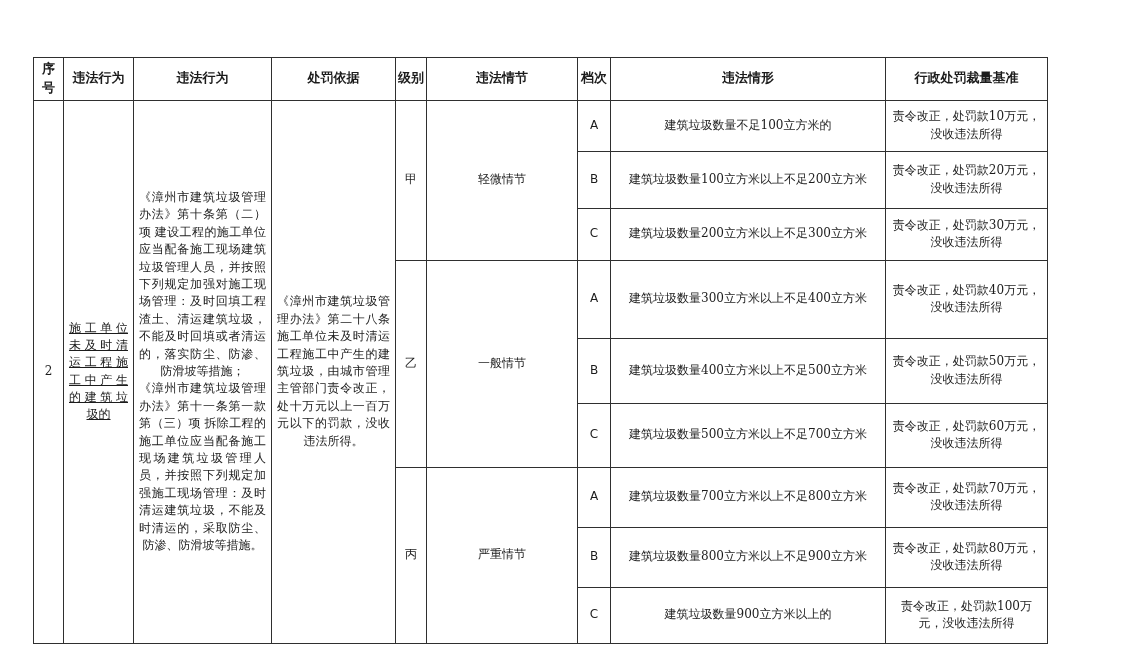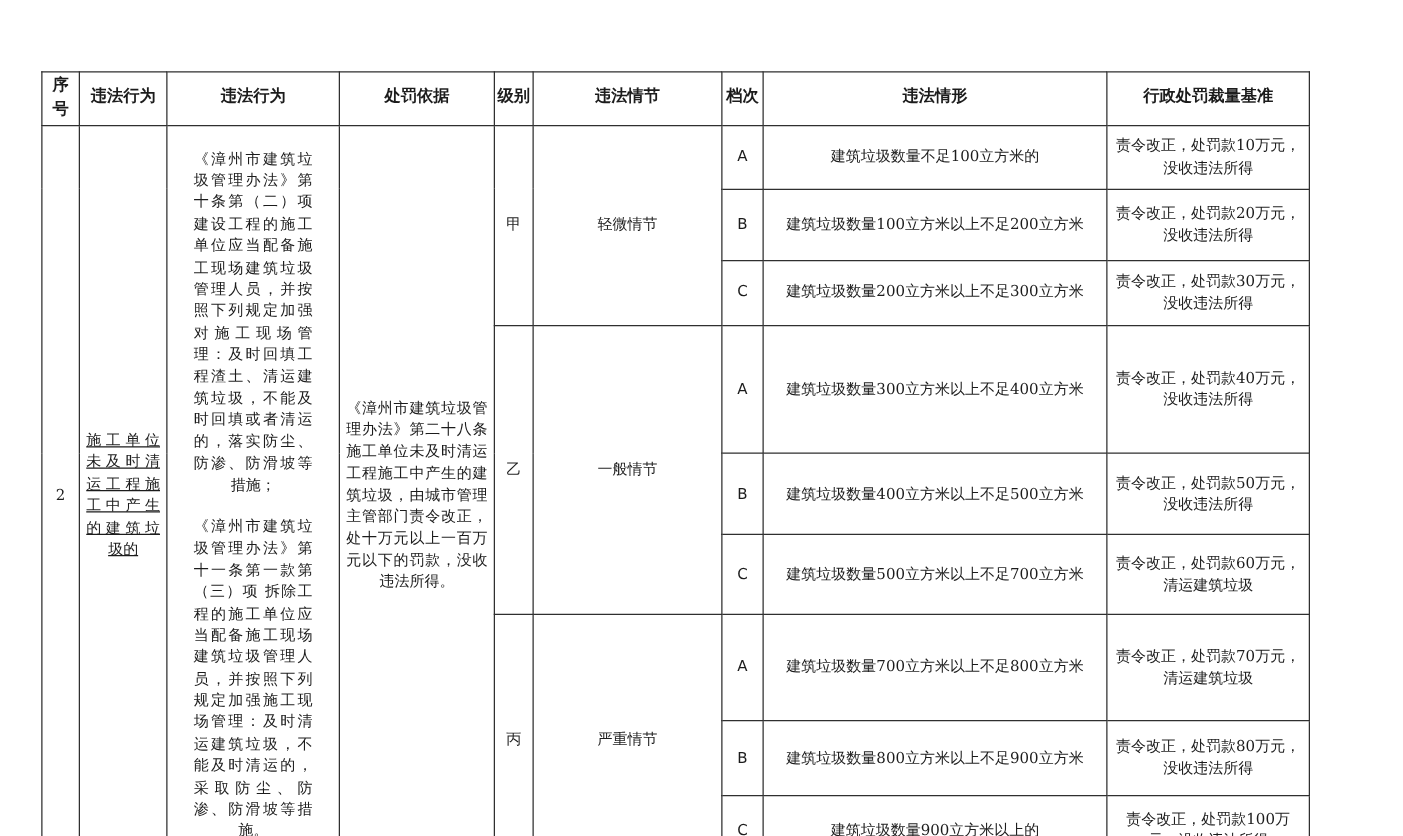--- a/index.html
+++ b/index.html
@@ -48,21 +48,21 @@
   tr.r3 { height: 52px; }
   tr.r4 { height: 78px; }
   tr.r5 { height: 65px; }
   tr.r6 { height: 64px; }
   tr.r7 { height: 60px; }
   tr.r8 { height: 60px; }
   tr.r9 { height: 56px; }
   .c-num      { text-align: center; }
   .c-behavior { text-align: justify; text-align-last: center; padding: 2px 4px; text-decoration: underline; }
   .c-clause   { padding: 3px 5px; }
-  .c-clause p { margin: 16px; text-align: justify; text-align-last: center; }
+  .c-clause p { margin: 0; text-align: justify; text-align-last: center; font-family: Liberation Serif, serif; }
   .c-basis    { text-align: justify; text-align-last: center; }
   .c-level    { text-align: center; }
   .c-circ     { text-align: center; margin-left: 24px; }
   .c-grade    { text-align: center; font-family: "DejaVu Sans", sans-serif; }
   .c-situation { text-align: center; padding-left: 7px; }
   .c-standard  { text-align: center; padding-left: 6px; }
 </style>
 </head>
 <body>
 
@@ -125,29 +125,29 @@
       <td class="c-standard">责令改正，处罚款40万元，没收违法所得</td>
     </tr>
     <tr class="r5">
       <td class="c-grade">B</td>
       <td class="c-situation">建筑垃圾数量400立方米以上不足500立方米</td>
       <td class="c-standard">责令改正，处罚款50万元，没收违法所得</td>
     </tr>
     <tr class="r6">
       <td class="c-grade">C</td>
       <td class="c-situation">建筑垃圾数量500立方米以上不足700立方米</td>
-      <td class="c-standard">责令改正，处罚款60万元，清运建筑垃圾</td>
+      <td class="c-standard">责令改正，处罚款60万元，没收违法所得</td>
     </tr>
 
     <tr class="r7">
       <td class="c-level" rowspan="3">丙</td>
       <td class="c-circ" rowspan="3">严重情节</td>
       <td class="c-grade">A</td>
       <td class="c-situation">建筑垃圾数量700立方米以上不足800立方米</td>
-      <td class="c-standard">责令改正，处罚款70万元，清运建筑垃圾</td>
+      <td class="c-standard">责令改正，处罚款70万元，没收违法所得</td>
     </tr>
     <tr class="r8">
       <td class="c-grade">B</td>
       <td class="c-situation">建筑垃圾数量800立方米以上不足900立方米</td>
       <td class="c-standard">责令改正，处罚款80万元，没收违法所得</td>
     </tr>
     <tr class="r9">
       <td class="c-grade">C</td>
       <td class="c-situation">建筑垃圾数量900立方米以上的</td>
       <td class="c-standard">责令改正，处罚款100万元，没收违法所得</td>

